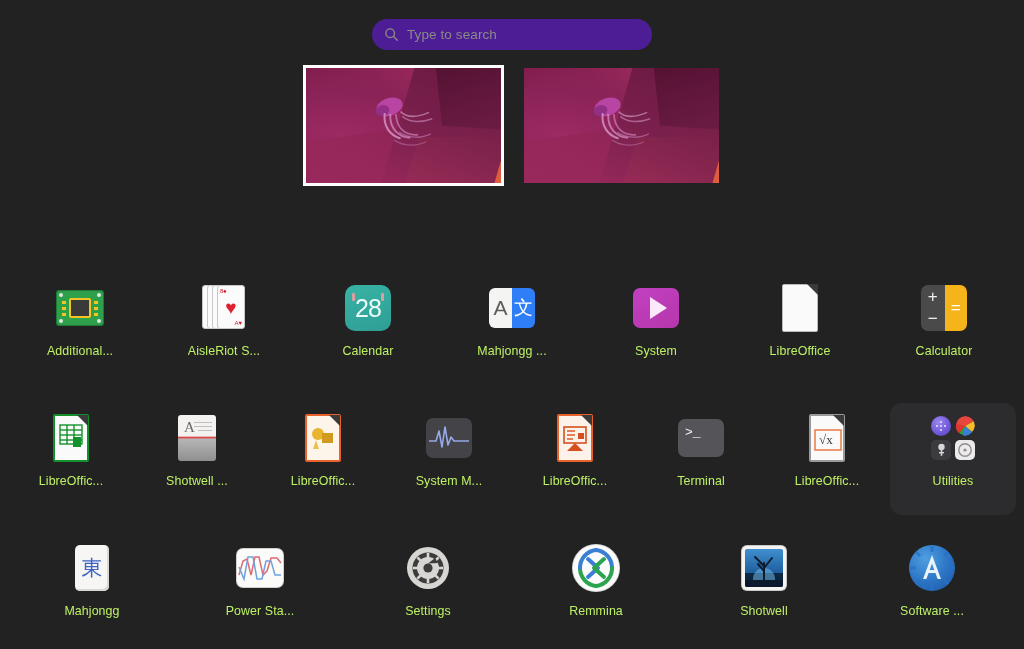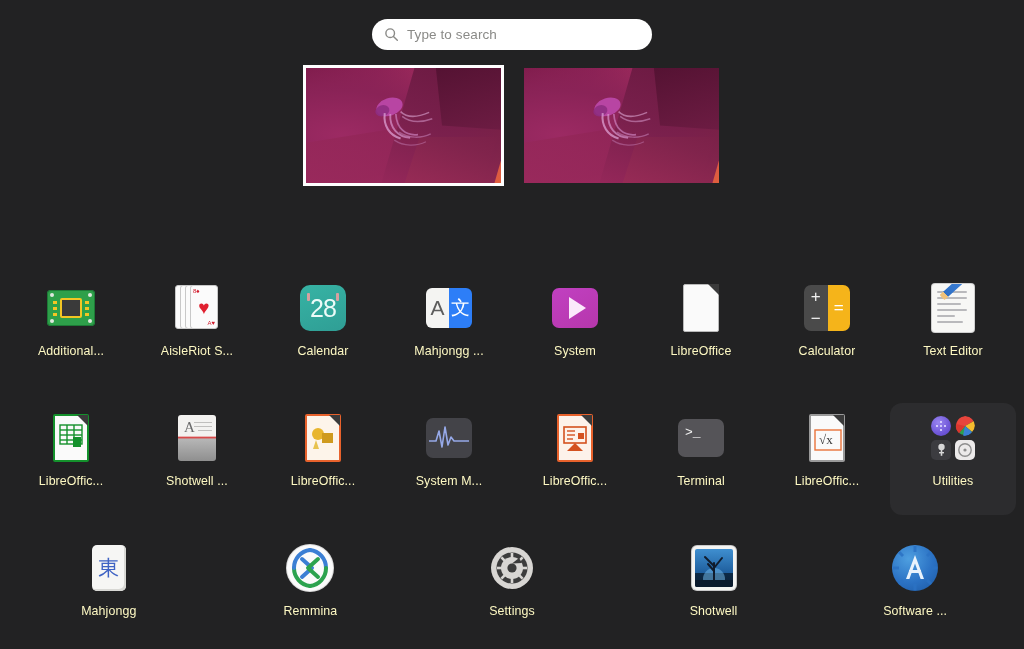--- a/index.html
+++ b/index.html
@@ -10,21 +10,21 @@
     overflow:hidden;
   }
 
   
   .search-wrap{
     position:absolute; left:0; top:19px; width:1024px;
     display:flex; justify-content:center;
   }
   .search-entry{
     width:280px; height:31px; border-radius:16px;
-    background:#ffffff; display:flex; align-items:center;
+    background:#4c1d95; display:flex; align-items:center;
     padding:0 12px; gap:8px;
   }
   .search-entry svg{ display:block; }
   .search-placeholder{
     font-size:13.5px; color:#8a8a87; letter-spacing:.1px;
   }
 
   
   .ws-row{
     position:absolute; left:0; top:68px; width:1024px;
@@ -75,21 +75,21 @@
     display:flex; flex-direction:column; align-items:center;
     padding:9px 4px 7px; border-radius:12px;
     height:112px;
   }
   .app.highlight{ background:#2c2c2e; }
   .icon{
     width:52px; height:52px; position:relative; flex:0 0 auto;
     display:flex; align-items:center; justify-content:center;
   }
   .label{
-    margin-top:10px; font-size:12.4px; color:#fef9c3;
+    margin-top:10px; font-size:12.4px; color:#bef264;
     white-space:nowrap; overflow:hidden; text-overflow:clip;
     max-width:108px; text-align:center; letter-spacing:.1px;
   }
 
   
   .i-chip{ width:48px;height:36px;border-radius:4px;background:#2ea04a;
     box-shadow:inset 0 0 0 1px #1d7a36; position:relative;}
   .i-chip .core{position:absolute;left:13px;top:8px;width:22px;height:20px;
     background:#3a3a3a;border:2px solid #f3c623;border-radius:2px;}
   .i-chip .pad{position:absolute;width:4px;height:3px;background:#f3c623;}
@@ -342,34 +342,20 @@
           <div class="l">
               <span>+</span>
               <span>−</span>
             </div>
           <div class="r">=</div>
         </div>
       </div>
       <div class="label">Calculator</div>
     </div>
 
-    <div class="app">
-      <div class="icon">
-        <div class="i-txted">
-          <div class="ln" style="top:7px;width:30px"></div>
-          <div class="ln" style="top:13px;width:30px"></div>
-          <div class="ln" style="top:19px;width:24px"></div>
-          <div class="ln" style="top:25px;width:30px"></div>
-          <div class="ln" style="top:31px;width:18px"></div>
-          <div class="ln" style="top:37px;width:26px"></div>
-          <div class="pencil"></div>
-        </div>
-      </div>
-      <div class="label">Text Editor</div>
-    </div>
   </div>
 
   <div class="grid-row" style="margin-top:18px">
 
     <div class="app">
       <div class="icon">
         <div class="i-doc green" style="background:#fafafa">
           <svg width="24" height="28" viewBox="0 0 24 28" style="position:absolute;left:4px;top:8px">
             <g fill="none" stroke="#14912c" stroke-width="1.4">
               <rect x="1" y="1" width="22" height="19"></rect>
@@ -507,37 +493,32 @@
     <div class="app">
       <div class="icon">
         <div class="i-mahj">
           <span>東</span>
         </div>
       </div>
       <div class="label">Mahjongg</div>
     </div>
 
 
-
-
-    <div class="app">
-      <div class="icon">
-        <div class="i-remmina">
-          <svg width="44" height="44" viewBox="0 0 44 44">
-            <path d="M22 4 A18 18 0 0 1 38 22" fill="none" stroke="#3b7fd4" stroke-width="4" stroke-linecap="round"></path>
-            <path d="M38 22 A18 18 0 0 1 22 40" fill="none" stroke="#2ca34e" stroke-width="4" stroke-linecap="round"></path>
-            <path d="M22 40 A18 18 0 0 1 6 22" fill="none" stroke="#2ca34e" stroke-width="4" stroke-linecap="round"></path>
-            <path d="M6 22 A18 18 0 0 1 22 4" fill="none" stroke="#3b7fd4" stroke-width="4" stroke-linecap="round"></path>
-            <path d="M14 13 L24 22 L14 31" fill="none" stroke="#3b7fd4" stroke-width="4" stroke-linecap="round" stroke-linejoin="round"></path>
-            <path d="M30 13 L20 22 L30 31" fill="none" stroke="#2ca34e" stroke-width="4" stroke-linecap="round" stroke-linejoin="round"></path>
-          </svg>
-        </div>
-      </div>
-      <div class="label">Remmina</div>
-    </div>
+    <div class="app">
+      <div class="icon">
+        <div class="i-power">
+          <svg width="46" height="38" viewBox="0 0 46 38">
+            <polyline points="2,26 6,12 10,10 14,26 18,8 22,8 26,26 30,22 34,9 40,9 44,14" fill="none" stroke="#e06a72" stroke-width="1.5"></polyline>
+            <polyline points="2,18 7,30 11,8 16,8 20,30 25,30 29,12 34,12 38,26 44,26" fill="none" stroke="#6fa3dd" stroke-width="1.5"></polyline>
+          </svg>
+        </div>
+      </div>
+      <div class="label">Power Sta...</div>
+    </div>
+
 
     <div class="app">
       <div class="icon">
         <div class="i-settings">
           <svg width="46" height="46" viewBox="0 0 46 46">
             <circle cx="23" cy="23" r="21" fill="#d8d6d3"></circle>
             <g fill="#3c3c3c">
               <circle cx="23" cy="23" r="15.5"></circle>
             </g>
             <g fill="#d8d6d3">
@@ -558,20 +539,36 @@
             </g>
             <path d="M23 18.4 L30 13 L33 18 Z" fill="#3c3c3c"></path>
           </svg>
         </div>
       </div>
       <div class="label">Settings</div>
     </div>
 
     <div class="app">
       <div class="icon">
+        <div class="i-remmina">
+          <svg width="44" height="44" viewBox="0 0 44 44">
+            <path d="M22 4 A18 18 0 0 1 38 22" fill="none" stroke="#3b7fd4" stroke-width="4" stroke-linecap="round"></path>
+            <path d="M38 22 A18 18 0 0 1 22 40" fill="none" stroke="#2ca34e" stroke-width="4" stroke-linecap="round"></path>
+            <path d="M22 40 A18 18 0 0 1 6 22" fill="none" stroke="#2ca34e" stroke-width="4" stroke-linecap="round"></path>
+            <path d="M6 22 A18 18 0 0 1 22 4" fill="none" stroke="#3b7fd4" stroke-width="4" stroke-linecap="round"></path>
+            <path d="M14 13 L24 22 L14 31" fill="none" stroke="#3b7fd4" stroke-width="4" stroke-linecap="round" stroke-linejoin="round"></path>
+            <path d="M30 13 L20 22 L30 31" fill="none" stroke="#2ca34e" stroke-width="4" stroke-linecap="round" stroke-linejoin="round"></path>
+          </svg>
+        </div>
+      </div>
+      <div class="label">Remmina</div>
+    </div>
+
+    <div class="app">
+      <div class="icon">
         <div class="i-shot">
           <div class="pic">
             <svg width="38" height="38" viewBox="0 0 38 38" style="position:absolute;left:0;top:0">
               <circle cx="19" cy="30" r="11" fill="#6fb6e8" opacity=".55"></circle>
               <g stroke="#101c2c" stroke-width="2" fill="none" stroke-linecap="round">
                 <path d="M19 33 L19 14"></path>
                 <path d="M19 17 L10 8"></path>
                 <path d="M19 19 L27 9"></path>
                 <path d="M19 22 L13 15"></path>
               </g>

